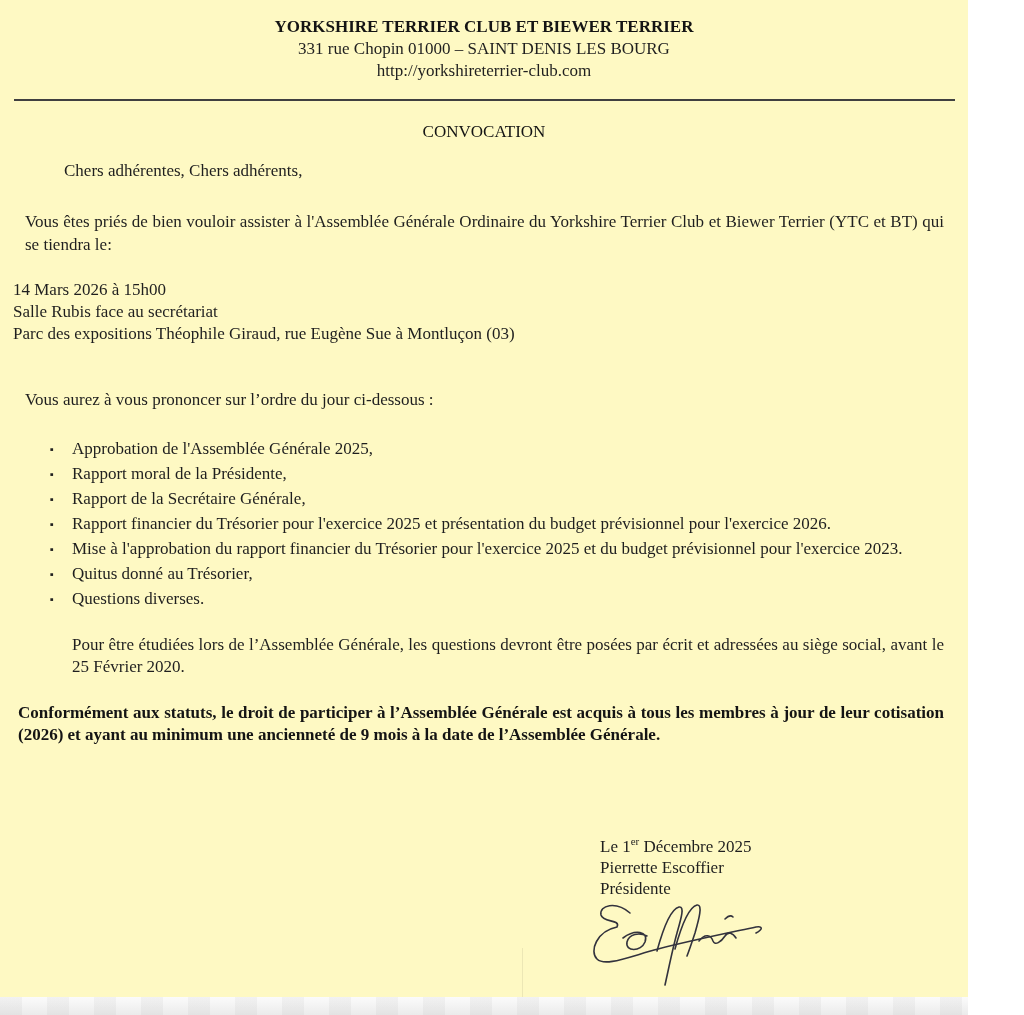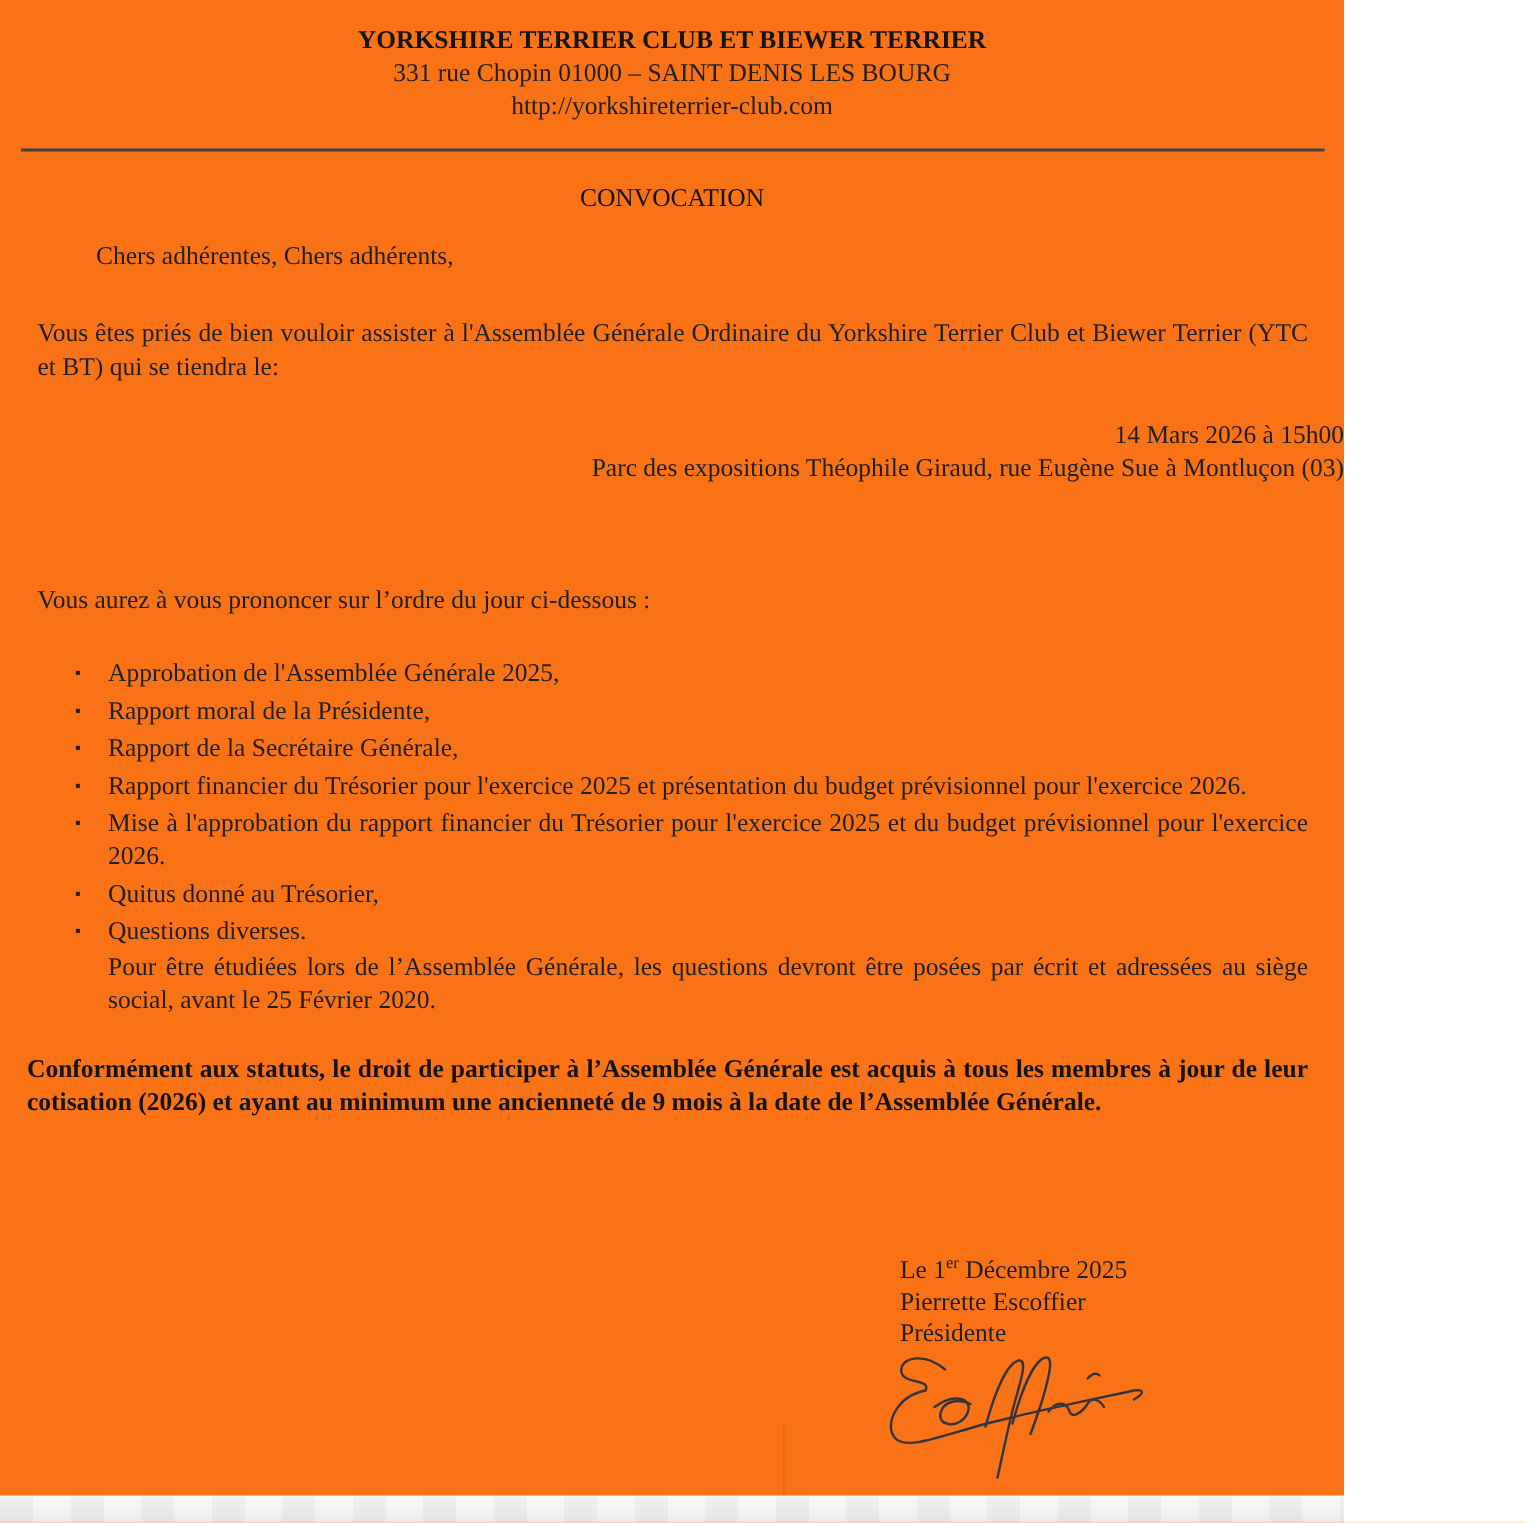--- a/index.html
+++ b/index.html
@@ -1,20 +1,20 @@
 <!DOCTYPE html>
 <html><head>
 <meta charset="utf-8">
 <style>
   html, body { margin: 0; padding: 0; background: #ffffff; }
   .page {
     position: relative;
-    width: 896px;
+    width: 968px;
     height: 1015px;
-    background: #f97316;
+    background: #fef9c3;
     font-family: "Liberation Serif", "DejaVu Serif", serif;
     font-size: 17px;
     color: #1f1f1f;
     overflow: hidden;
   }
   .header {
     position: absolute;
     top: 16px; left: 0; right: 0;
     text-align: center;
     line-height: 22px;
@@ -35,22 +35,23 @@
   .greeting { position: absolute; top: 161px; left: 25px; margin-left: 39px; }
   .intro {
     position: absolute;
     top: 210px; left: 25px; right: 24px;
     line-height: 23px;
     text-align: justify;
   }
   .event-block {
     position: absolute;
     top: 279px; left: 0; right: 0;
-    text-align: right;
+    text-align: left;
     line-height: 22px;
+    padding-left: 13px;
   }
   .agenda-intro { position: absolute; top: 390px; left: 25px; }
   .agenda {
     position: absolute;
     top: 438px; left: 50px; right: 24px;
     margin: 0; padding: 0;
     list-style: none;
   }
   .agenda li {
     display: flex;
@@ -118,20 +119,21 @@
   <div class="rule"></div>
 
   <div class="doc-title">CONVOCATION</div>
 
   <div class="greeting">Chers adhérentes, Chers adhérents,</div>
 
   <div class="intro">Vous êtes priés de bien vouloir assister à l'Assemblée Générale Ordinaire du Yorkshire Terrier Club et Biewer Terrier (YTC et BT) qui se tiendra le:</div>
 
   <div class="event-block">
     <div>14 Mars 2026 à 15h00</div>
+    <div>Salle Rubis face au secrétariat</div>
     <div>Parc des expositions Théophile Giraud, rue Eugène Sue à Montluçon (03)</div>
   </div>
 
   <div class="agenda-intro">Vous aurez à vous prononcer sur l’ordre du jour ci-dessous :</div>
 
   <ul class="agenda">
     <li>
       <span class="bullet">▪</span>
       <span class="item-text">Approbation de l'Assemblée Générale 2025,</span>
     </li>
@@ -142,21 +144,21 @@
     <li>
       <span class="bullet">▪</span>
       <span class="item-text">Rapport de la Secrétaire Générale,</span>
     </li>
     <li>
       <span class="bullet">▪</span>
       <span class="item-text">Rapport financier du Trésorier pour l'exercice 2025 et présentation du budget prévisionnel pour l'exercice 2026.</span>
     </li>
     <li>
       <span class="bullet">▪</span>
-      <span class="item-text">Mise à l'approbation du rapport financier du Trésorier pour l'exercice 2025 et du budget prévisionnel pour l'exercice 2026.</span>
+      <span class="item-text">Mise à l'approbation du rapport financier du Trésorier pour l'exercice 2025 et du budget prévisionnel pour l'exercice 2023.</span>
     </li>
     <li>
       <span class="bullet">▪</span>
       <span class="item-text">Quitus donné au Trésorier,</span>
     </li>
     <li>
       <span class="bullet">▪</span>
       <span class="item-text">Questions diverses.</span>
     </li>
   </ul>

